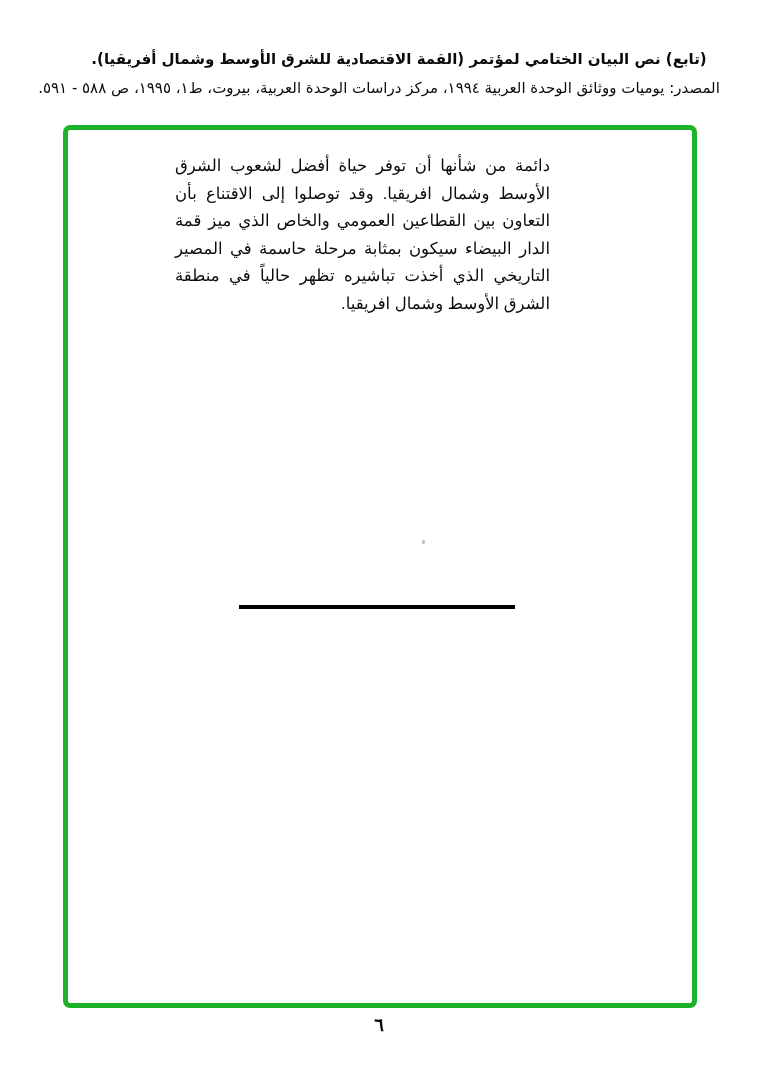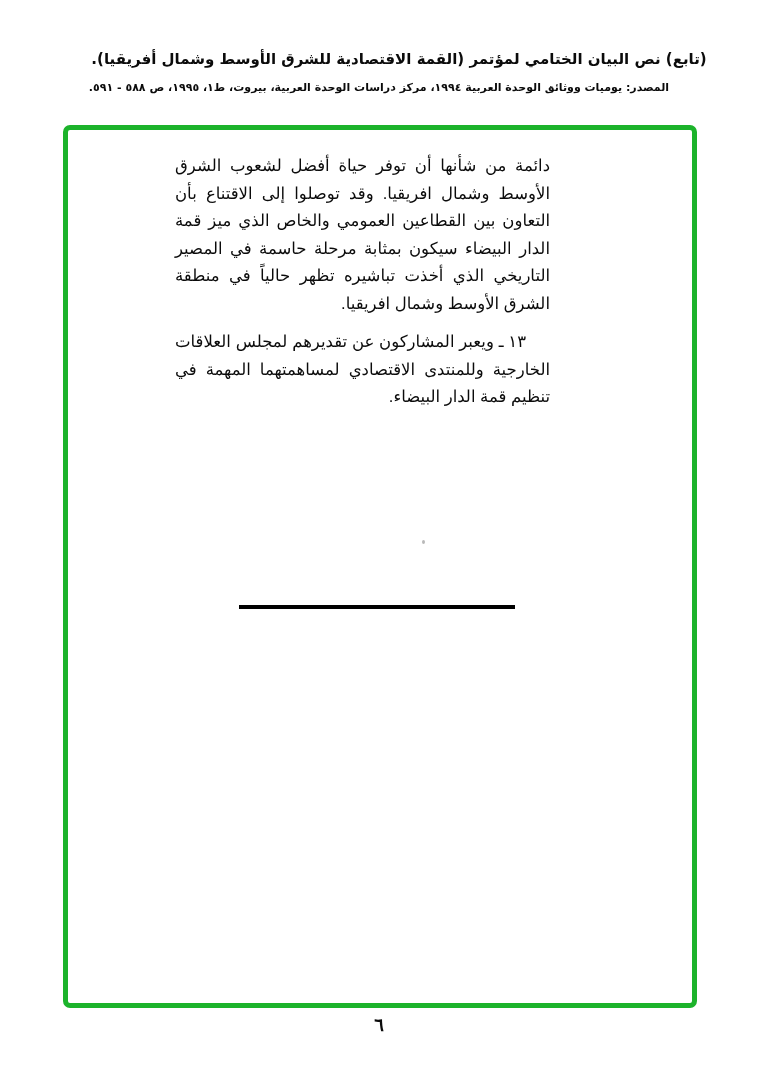--- a/index.html
+++ b/index.html
@@ -29,22 +29,22 @@
     direction: rtl;
   }
   .header-line1 {
     font-size: 15px;
     font-weight: bold;
     line-height: 22px;
     letter-spacing: 0.2px;
     padding-left: 40px;
   }
   .header-line2 {
-    font-size: 11px;
-    font-weight: bold;
+    font-size: 15px;
+    font-weight: normal;
     margin-top: 9px;
     line-height: 18px;
     text-align: center;
   }
   .green-box {
     position: absolute;
     left: 63px;
     top: 125px;
     width: 624px;  
     height: 873px; 
@@ -105,21 +105,20 @@
 
   <div class="header">
     <div class="header-line1">(تابع) نص البيان الختامي لمؤتمر (القمة الاقتصادية للشرق الأوسط وشمال أفريقيا).</div>
     <div class="header-line2">المصدر: يوميات ووثائق الوحدة العربية ١٩٩٤، مركز دراسات الوحدة العربية، بيروت، ط١، ١٩٩٥، ص ٥٨٨ - ٥٩١.</div>
   </div>
 
   <div class="green-box"></div>
 
   <div class="body-text">
     <p>دائمة من شأنها أن توفر حياة أفضل لشعوب الشرق الأوسط وشمال افريقيا. وقد توصلوا إلى الاقتناع بأن التعاون بين القطاعين العمومي والخاص الذي ميز قمة الدار البيضاء سيكون بمثابة مرحلة حاسمة في المصير التاريخي الذي أخذت تباشيره تظهر حالياً في منطقة الشرق الأوسط وشمال افريقيا.</p>
-    <p class="indented">١٣ ـ ويعبر المشاركون عن تقديرهم لمجلس العلاقات الخارجية وللمنتدى الاقتصادي لمساهمتهما المهمة في تنظيم قمة الدار البيضاء.</p>
   </div>
 
   <div class="speck"></div>
 
   <div class="divider"></div>
 
   <div class="page-number">٦</div>
 
 </div>
 

